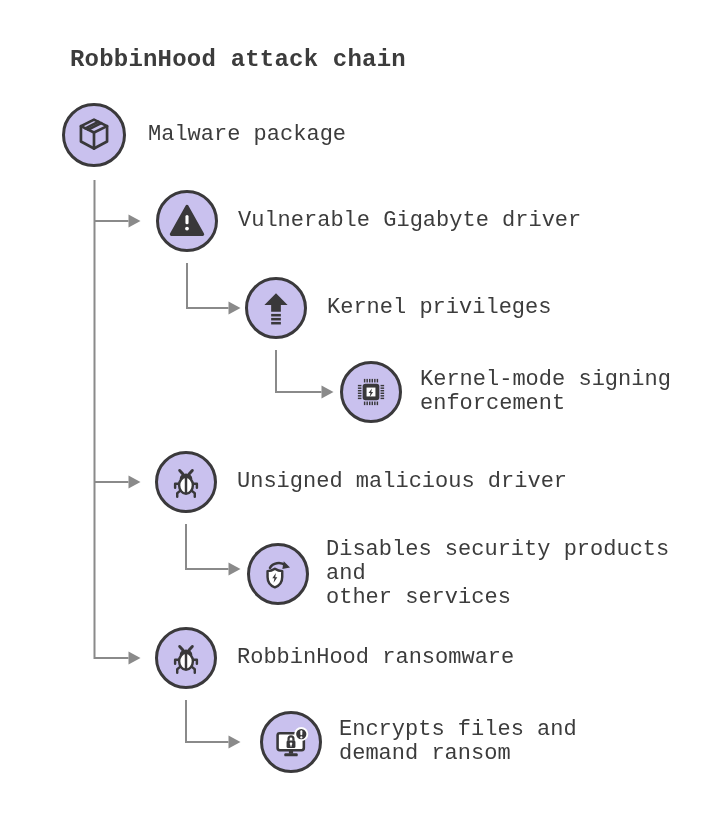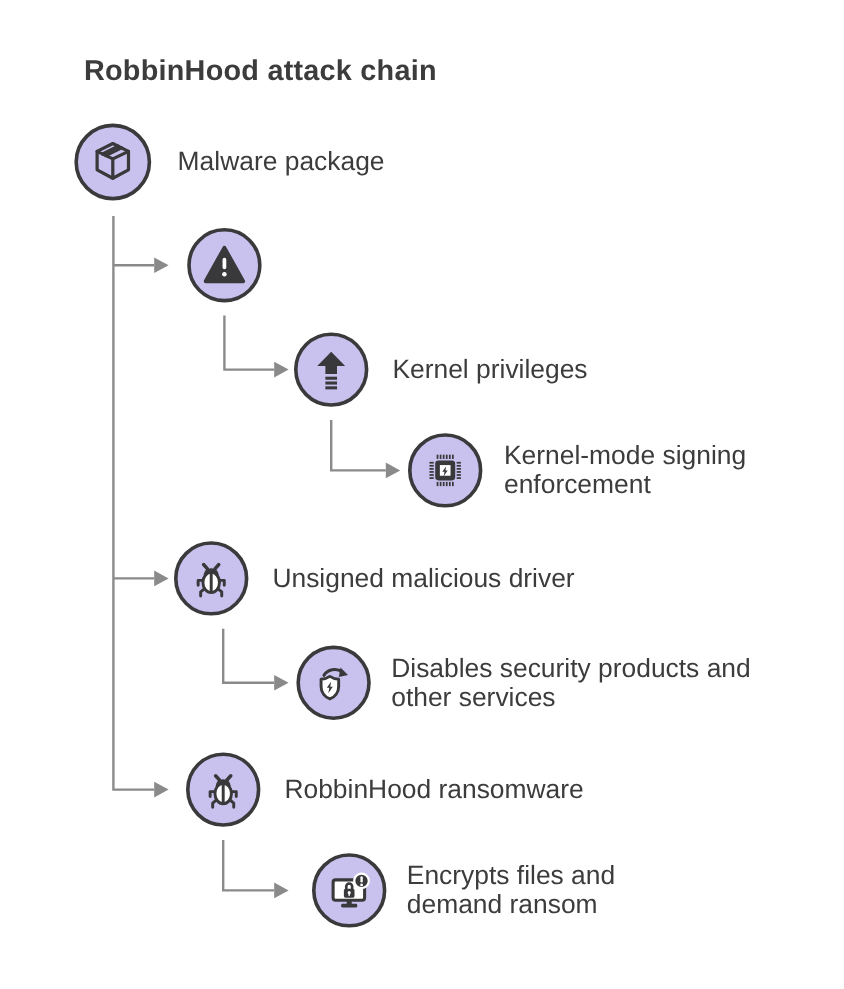--- a/index.html
+++ b/index.html
@@ -5,21 +5,21 @@
   :root{
     --fill:#c9c1ee;
     --outline:#3a393b;
     --ink:#39383a;
     --line:#8a8a8a;
     --text:#3c3c3c;
   }
   html,body{margin:0;padding:0;background:#fff;}
   .canvas{
     position:relative;width:694px;height:824px;background:#fff;overflow:hidden;
-    font-family:Liberation Sans, sans-serif;color:var(--text);
+    font-family:Liberation Mono, monospace;color:var(--text);
   }
   .title{
     position:absolute;left:70px;top:46px;margin:0;
     font-size:24px;font-weight:700;letter-spacing:0.2px;color:var(--text);
   }
   .connectors{position:absolute;left:0;top:0;width:703px;height:824px;pointer-events:none;}
   .connectors path.ln{stroke:var(--line);stroke-width:2;fill:none;}
   .connectors path.ah{fill:var(--line);stroke:none;}
   .node{position:absolute;display:flex;align-items:center;}
   .circle{
@@ -33,21 +33,21 @@
     white-space:pre-line;
   }
   .label .sub{display:block;font-style:italic;}
   .n1{left:62px;top:103px}
   .n1 .label{margin-left:22px}
   .n2{left:156px;top:190px}
   .n3{left:245px;top:277px}
   .n3 .label{}
   .n4{left:340px;top:361px}
   .n4 .label{margin-left:18px}
-  .n5{left:145px;top:451px}
+  .n5{left:155px;top:451px}
   .n6{left:247px;top:538px}
   .n6 .label{margin-left:17px}
   .n7{left:155px;top:627px}
   .n8{left:260px;top:711px}
   .n8 .label{margin-left:17px}
 </style>
 </head>
 <body>
 
 <div class="canvas">
@@ -87,21 +87,21 @@
   </div>
 
   <div class="node n2">
     <div class="circle">
       <svg width="40" height="40" viewBox="0 0 36 36">
         <polygon points="18,5 32,30 4,30" fill="#39383a" stroke="#39383a" stroke-width="3" stroke-linejoin="round"></polygon>
         <rect x="16.6" y="12.5" width="2.8" height="8.5" rx="1.4" fill="#fff"></rect>
         <circle cx="18" cy="24.8" r="1.7" fill="#fff"></circle>
       </svg>
     </div>
-    <div class="label"></div>
+    <div class="label"><span>Vulnerable Gigabyte driver</span></div>
   </div>
 
   <div class="node n3">
     <div class="circle">
       <svg width="38" height="38" viewBox="0 0 36 36">
         <g fill="#39383a">
           <polygon points="18,4 29,15.2 22.6,15.2 22.6,21.5 13.4,21.5 13.4,15.2 7,15.2"></polygon>
           <rect x="13.4" y="23.6" width="9.2" height="2.4"></rect>
           <rect x="13.4" y="27.4" width="9.2" height="2.4"></rect>
           <rect x="13.4" y="31.2" width="9.2" height="2.4"></rect>

